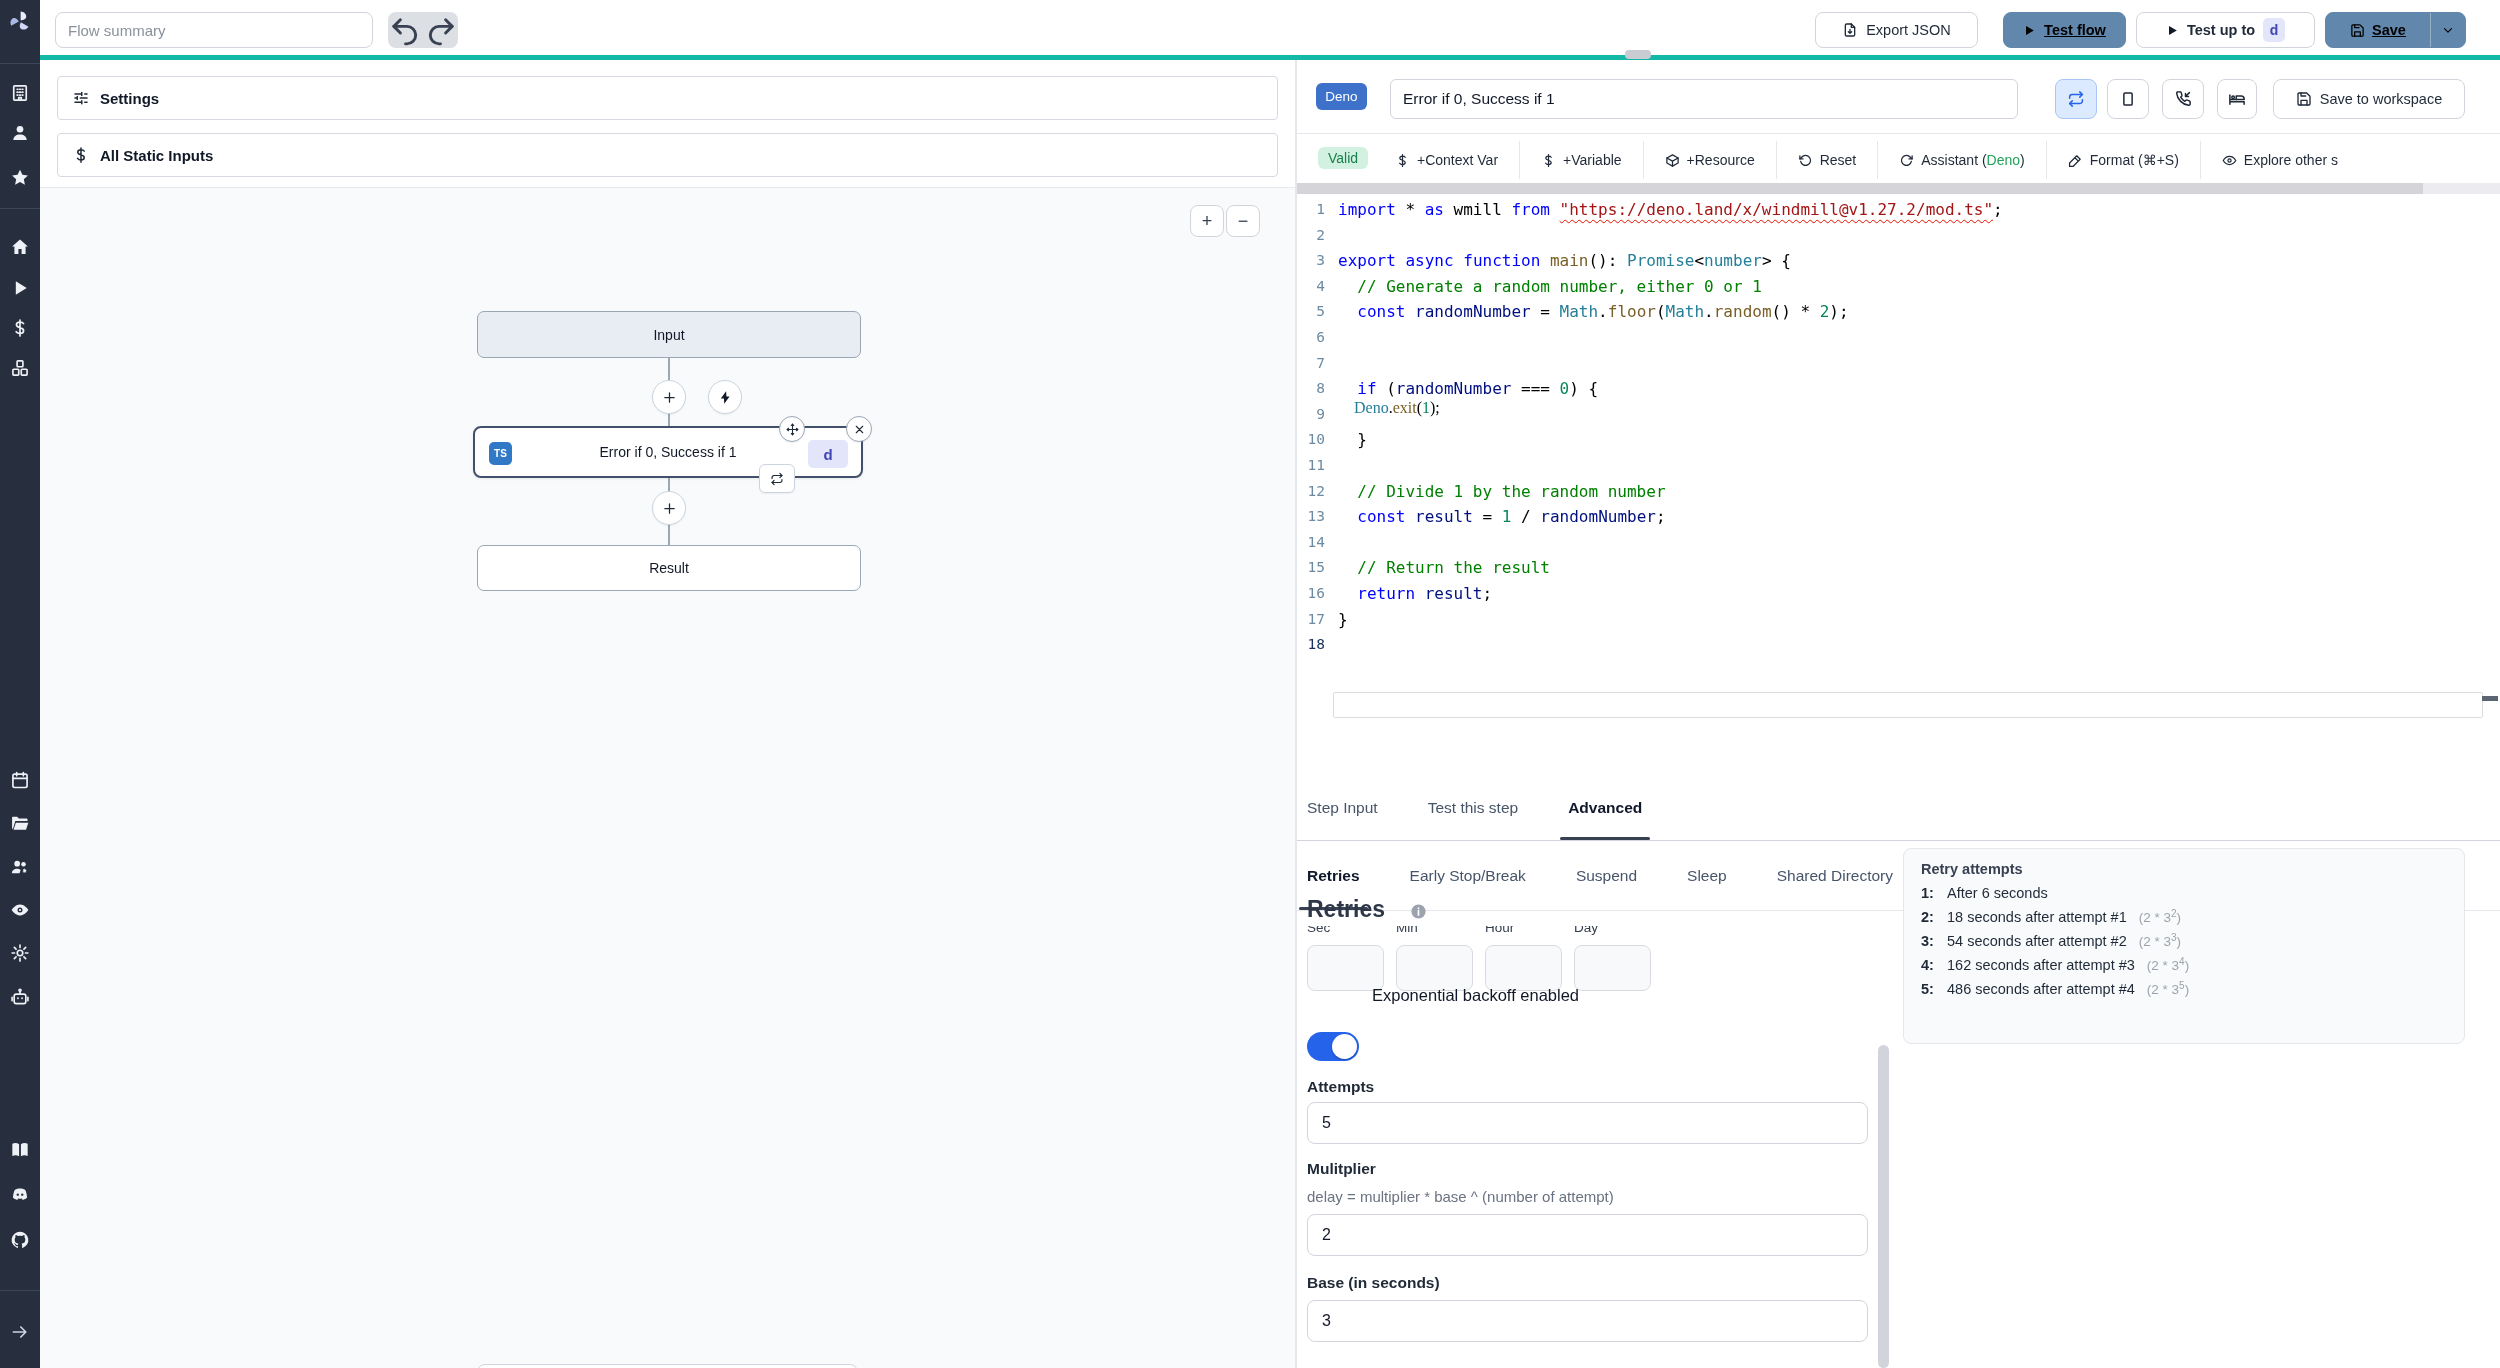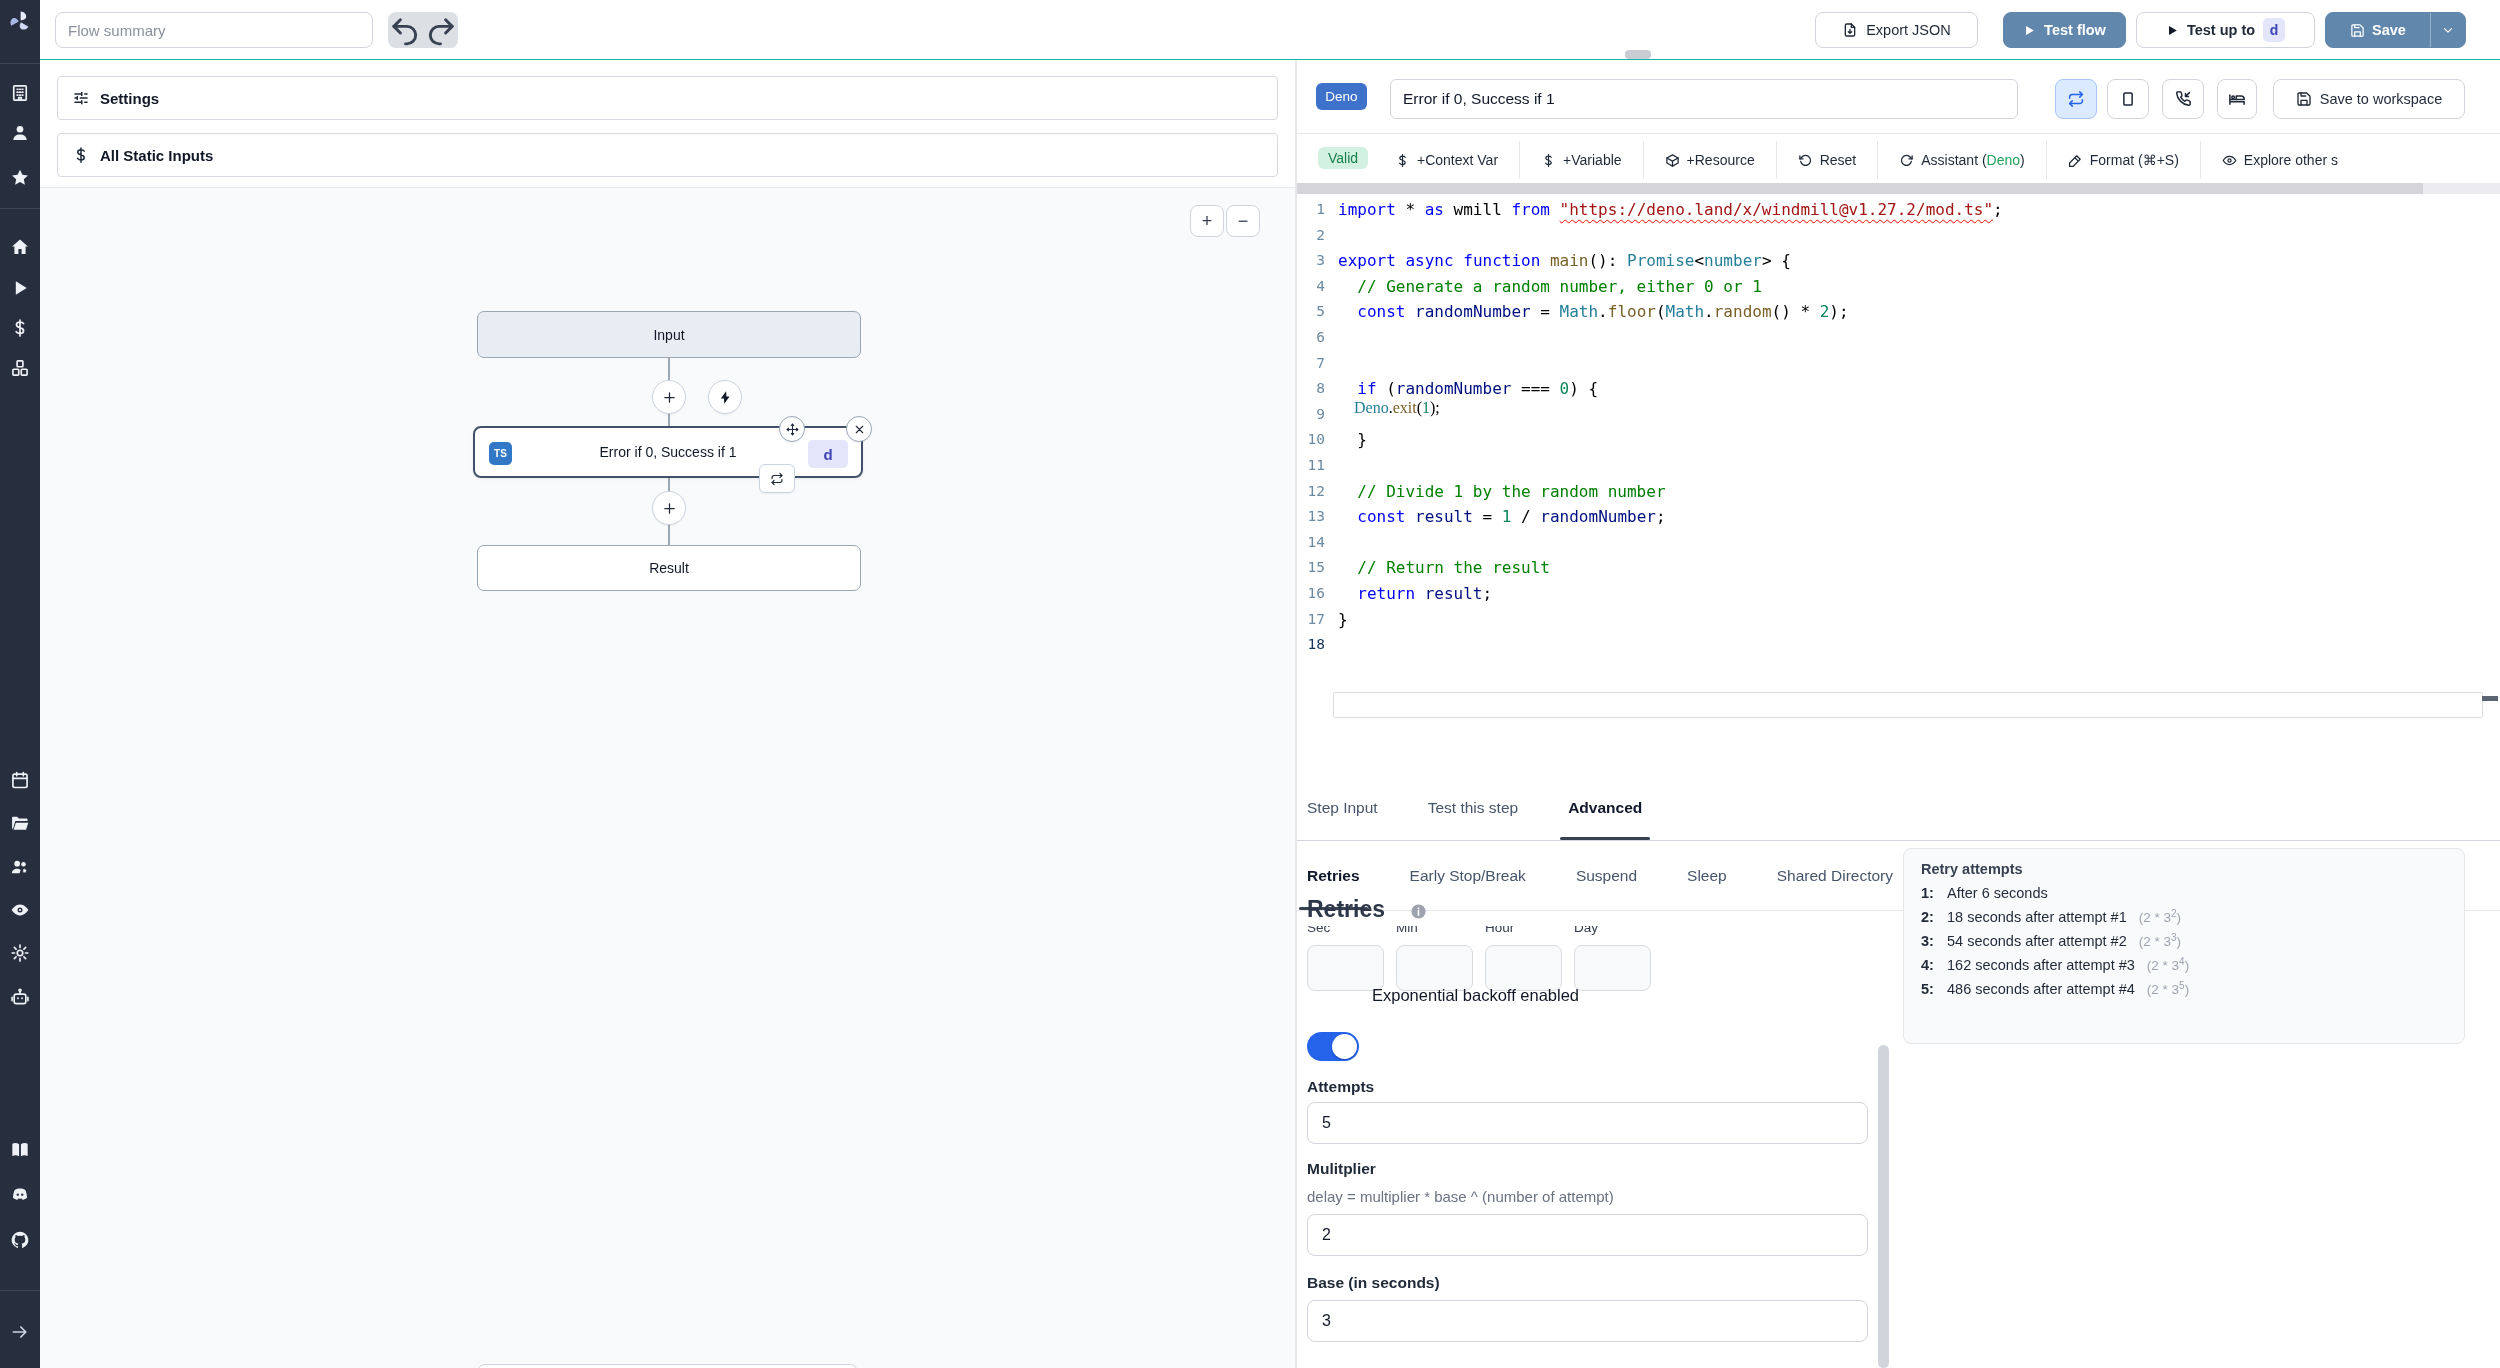--- a/index.html
+++ b/index.html
@@ -5,26 +5,26 @@
   html,body{margin:0;padding:0;background:#fff;font-family:"Liberation Sans",sans-serif;}
   #root{position:relative;width:2500px;height:1368px;overflow:hidden;background:#fff;color:#111827;}
   .abs{position:absolute;}
   
   #sidebar{left:0;top:0;width:40px;height:1368px;background:#272e3d;}
   .side-ic{position:absolute;left:10px;width:20px;height:20px;color:#eef2f7;}
   .side-ic svg{width:20px;height:20px;display:block;}
   .side-sep{position:absolute;left:0;width:40px;height:1px;background:#3d4657;}
   #logo{position:absolute;left:8px;top:9px;width:24px;height:24px;}
   
-  #topbar{left:40px;top:0;width:2460px;height:60px;background:#fff;border-bottom:1px solid #14b8a6;box-sizing:border-box;}
+  #topbar{left:40px;top:0;width:2460px;height:60px;background:#fff;border-bottom:5px solid #14b8a6;box-sizing:border-box;}
   .tb-input{position:absolute;box-sizing:border-box;border:1px solid #d1d5db;border-radius:8px;background:#fff;font-size:15px;padding:0 12px;color:#111827;font-family:"Liberation Sans",sans-serif;}
   .tb-input::placeholder{color:#8a919c;}
   .btn{position:absolute;box-sizing:border-box;display:flex;align-items:center;justify-content:center;gap:8px;border-radius:8px;font-size:14.5px;cursor:pointer;}
   .btn-white{background:#fff;border:1px solid #d1d5db;color:#1f2937;}
-  .btn-blue{background:var(--primary-button);border:1px solid var(--primary-button);color:#ffffff;font-weight:600;}
+  .btn-blue{background:var(--primary-button);border:1px solid var(--primary-button);color:#000000;font-weight:600;text-decoration:underline;}
   .btn svg{width:16px;height:16px;}
   .badge-d{display:inline-flex;align-items:center;justify-content:center;background:var(--badge-d-bg);color:var(--badge-d-text);font-weight:700;border-radius:5px;font-size:14px;}
   
   #flow-panel{left:40px;top:60px;width:1256px;height:1308px;background:#fff;border-right:1px solid #e5e7eb;box-sizing:border-box;}
   #canvas{position:absolute;left:0;top:127px;width:1255px;height:1181px;background:#f8fafc;border-top:1px solid #e8eaee;}
   .panel-bar{position:absolute;left:17px;width:1221px;height:44px;background:#fff;border:1px solid #d6dae0;border-radius:4px;display:flex;align-items:center;gap:10px;padding:0 14px;box-sizing:border-box;font-weight:700;font-size:15px;color:#111827;}
   .panel-bar svg{width:18px;height:18px;color:#1f2937;}
   .node{position:absolute;box-sizing:border-box;border-radius:7px;display:flex;align-items:center;justify-content:center;font-size:14px;color:#111827;}
   .conn{position:absolute;width:1.5px;background:#9aa7b5;}
   .circ{position:absolute;width:32px;height:32px;border-radius:50%;background:#fff;border:1px solid #cbd5e1;box-shadow:0 1px 2px rgba(0,0,0,.06);display:flex;align-items:center;justify-content:center;color:#1f2937;}

